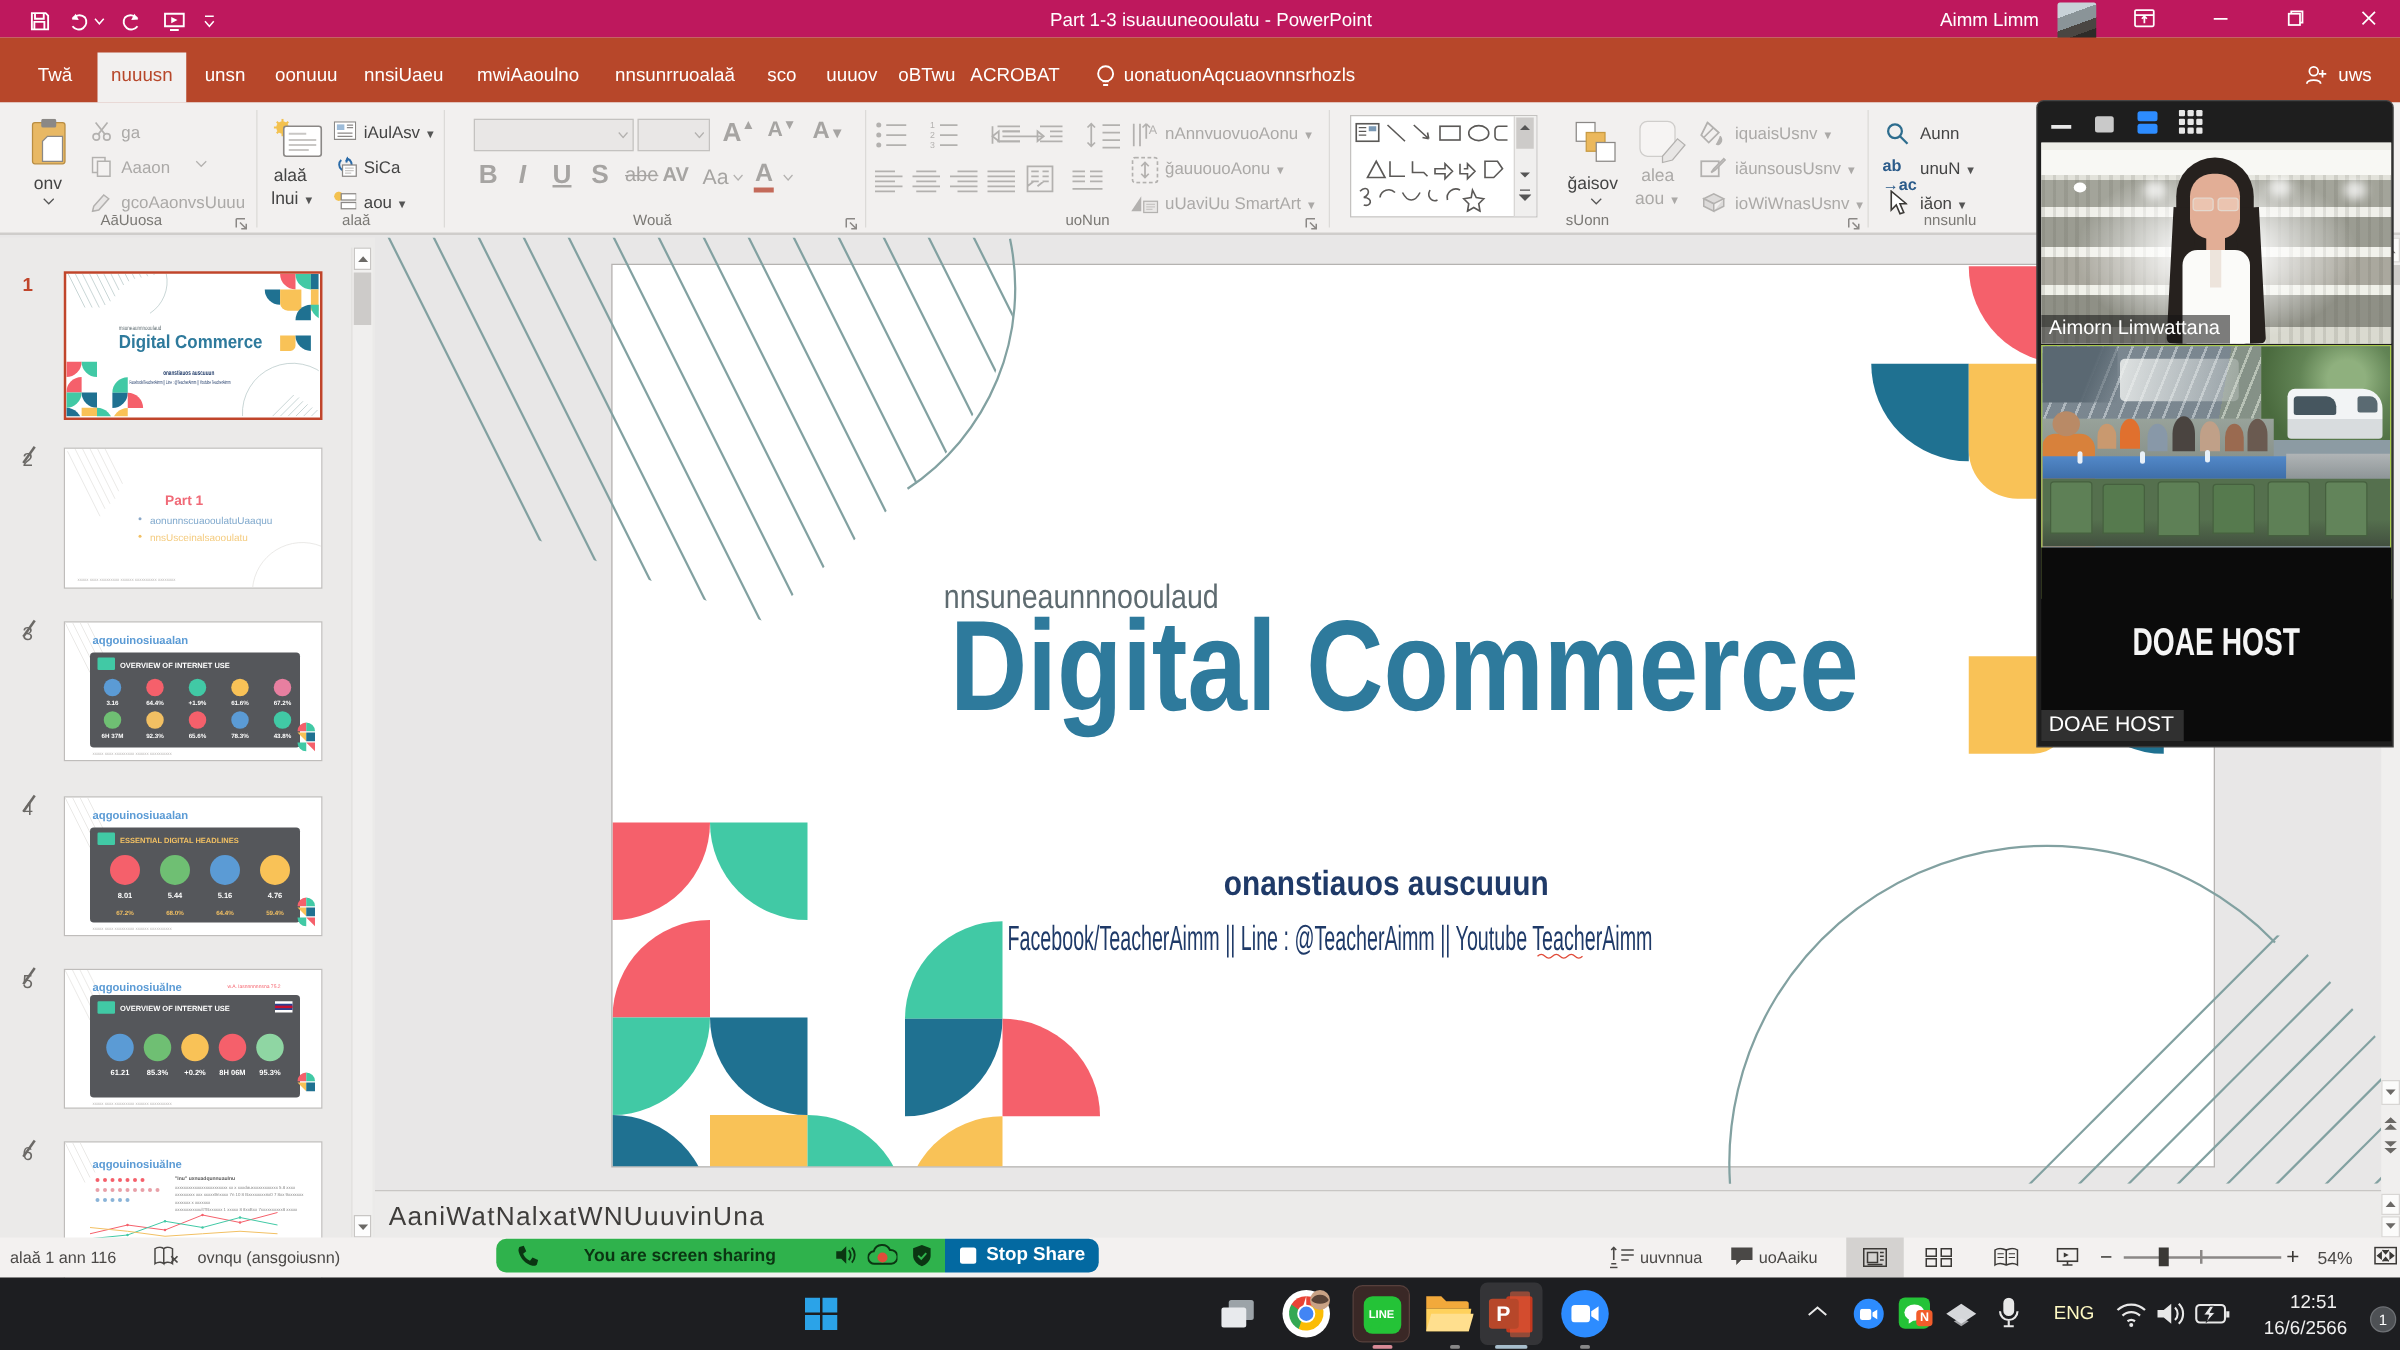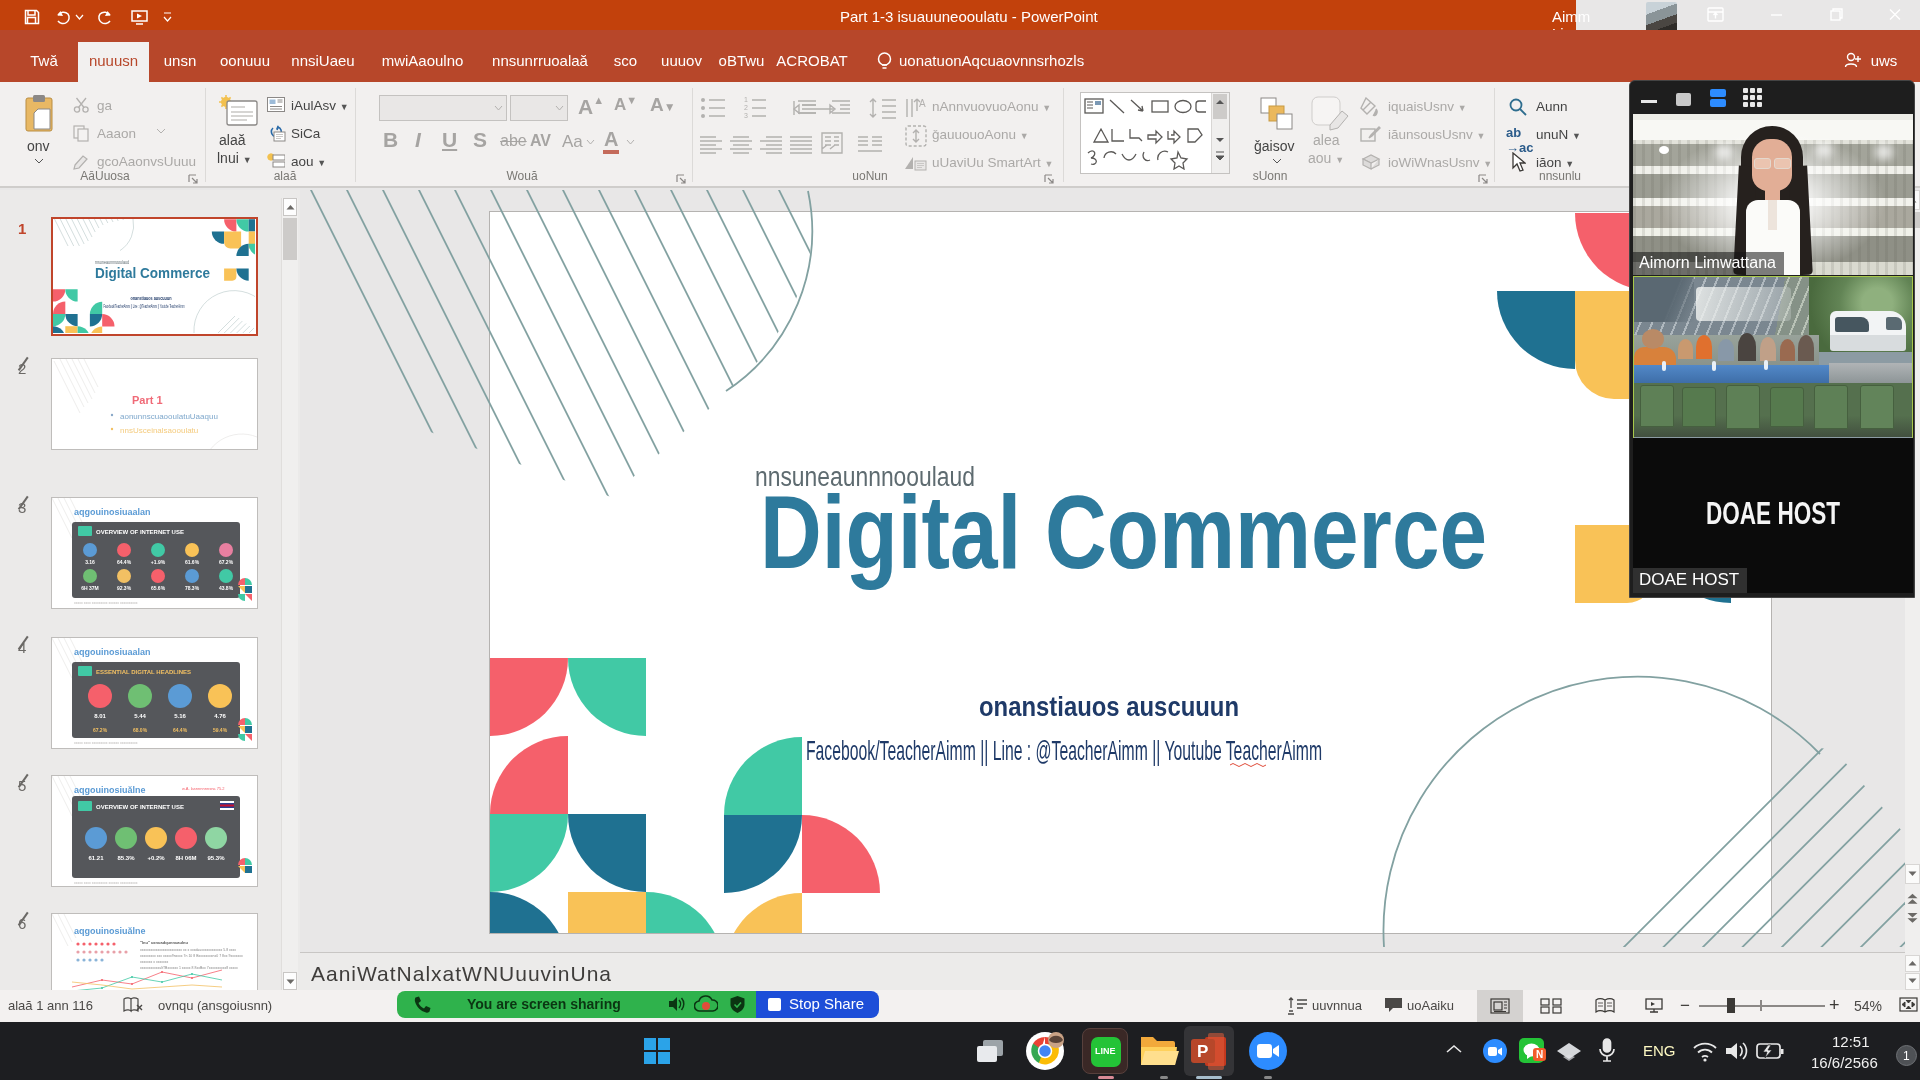--- a/index.html
+++ b/index.html
@@ -1,20 +1,20 @@
 <!DOCTYPE html>
 <html><head><meta charset="utf-8">
 <style>
 *{margin:0;padding:0;box-sizing:border-box}
 html,body{width:1920px;height:1080px;overflow:hidden}
 body{font-family:"Liberation Sans",sans-serif;-webkit-font-smoothing:antialiased}
 #root{position:relative;width:1920px;height:1080px;background:#E8E7E7;overflow:hidden}
 .a{position:absolute}
 
-#titlebar{left:0;top:0;width:1576px;height:30px;background:#c2410c;color:#fff}
+#titlebar{left:0;top:0;width:1920px;height:30px;background:#be185d;color:#fff}
 #tabrow{left:0;top:30px;width:1920px;height:52px;background:#B7472A}
 .tab{position:absolute;top:12px;height:40px;line-height:38px;color:#fff;font-size:15px;text-align:center}
 #ribbon{left:0;top:82px;width:1920px;height:106px;background:#F2F0EF;border-bottom:2px solid #CFCDCB}
 .glabel{position:absolute;bottom:3px;font-size:12px;color:#7A7874;text-align:center;width:120px}
 .gsep{position:absolute;top:6px;height:94px;width:1px;background:#DCDAD8}
 .gray{color:#A6A4A2}
 .rlbl{position:absolute;font-size:13.5px;color:#444}
 .rlblg{position:absolute;font-size:13.5px;color:#ABA9A7}
 
 #thumbpane{left:0;top:190px;width:300px;height:800px;background:#EBEAE9}
@@ -23,21 +23,21 @@
 
 #canvas{left:300px;top:190px;width:1605px;height:762px;background:#E8E7E7;overflow:hidden}
 #slide{position:absolute;left:190px;top:22px;width:1281px;height:721px;background:#fff;outline:1px solid #B5B3B1;overflow:hidden}
 .mq{position:absolute}
 #notes{left:300px;top:952px;width:1605px;height:38px;background:#ECEBEA;border-top:1px solid #C8C6C4;color:#3F3D3B;font-size:21px}
 #vscroll{left:1905px;top:190px;width:15px;height:800px;background:#F0EFEE}
 
 #statusbar{left:0;top:990px;width:1920px;height:32px;background:#F3F1F0;color:#4A4846;font-size:13px}
 
 #greenbar{left:397px;top:991px;width:359px;height:27px;background:#2FB24C;border-radius:8px 0 0 8px;color:#0B3512;font-weight:bold;font-size:14px}
-#stopshare{left:756px;top:991px;width:123px;height:27px;background:#1d4ed8;border-radius:0 8px 8px 0;color:#fff;font-weight:normal;font-size:15px}
+#stopshare{left:756px;top:991px;width:123px;height:27px;background:#0369a1;border-radius:0 8px 8px 0;color:#fff;font-weight:bold;font-size:15px}
 
 #taskbar{left:0;top:1022px;width:1920px;height:58px;background:#1D1E21;color:#fff}
 
 #zoomwin{left:1629px;top:80px;width:286px;height:518px;background:#1E1E1E;border:1px solid #444;border-radius:6px 6px 0 0}
 .nametag{position:absolute;left:0;bottom:0;background:rgba(20,20,20,.55);color:#fff;font-size:16px;padding:2px 8px 3px 6px}
 </style></head>
 <body>
 <div id="root">
 
 <div class="a" id="titlebar">
@@ -362,21 +362,21 @@
    <path d="M49.2 95.1 A12.3 12.3 0 0 1 61.5 107.4 L49.2 107.4 Z" fill="#F5606B"></path>
    <path d="M49.2 107.4 A12.3 12.3 0 0 0 36.9 119.7 L49.2 119.7 Z" fill="#F9C257"></path>
   </g>
   <text x="42" y="45" font-size="5" fill="#5E6B70" textLength="34" lengthAdjust="spacingAndGlyphs">msuneaunnnooulaud</text>
   <text x="42" y="59" font-size="15" font-weight="bold" fill="#2E7A9C" textLength="115" lengthAdjust="spacingAndGlyphs">Digital Commerce</text>
   <text x="98" y="81" font-size="5.5" font-weight="bold" fill="#1F3A68" text-anchor="middle" textLength="41" lengthAdjust="spacingAndGlyphs">onanstiauos auscuuun</text>
   <text x="91" y="88.5" font-size="4.5" fill="#1F3A68" text-anchor="middle" textLength="81" lengthAdjust="spacingAndGlyphs">Facebook/TeacherAimm || Line : @TeacherAimm || Youtube TeacherAimm</text>
  </svg>
 </div>
 
-<div class="thumb" style="top:168px;height:92px;overflow:hidden">
+<div class="thumb" style="top:168px;height:113px;overflow:hidden">
  <svg width="205" height="112" viewBox="0 0 205 112">
   <g stroke="#E3E1DF" stroke-width="0.6" fill="none">
    <path d="M2 2 l26 52 M8 0 l24 48 M14 0 l22 44 M20 0 l20 40 M26 0 l17 34 M32 0 l14 28"></path>
    <path d="M150 112 a40 40 0 0 1 55 -34"></path>
   </g>
   <text x="80" y="45" font-size="11" font-weight="bold" fill="#F06A77">Part 1</text>
   <circle cx="60" cy="56" r="1.2" fill="#8AA8C8"></circle>
   <text x="68" y="60" font-size="8" fill="#7FA8CC">aonunnscuaooulatuUaaquu</text>
   <circle cx="60" cy="70" r="1.2" fill="#F2C063"></circle>
   <text x="68" y="74" font-size="8" fill="#F4CB7E">nnsUsceinalsaooulatu</text>

